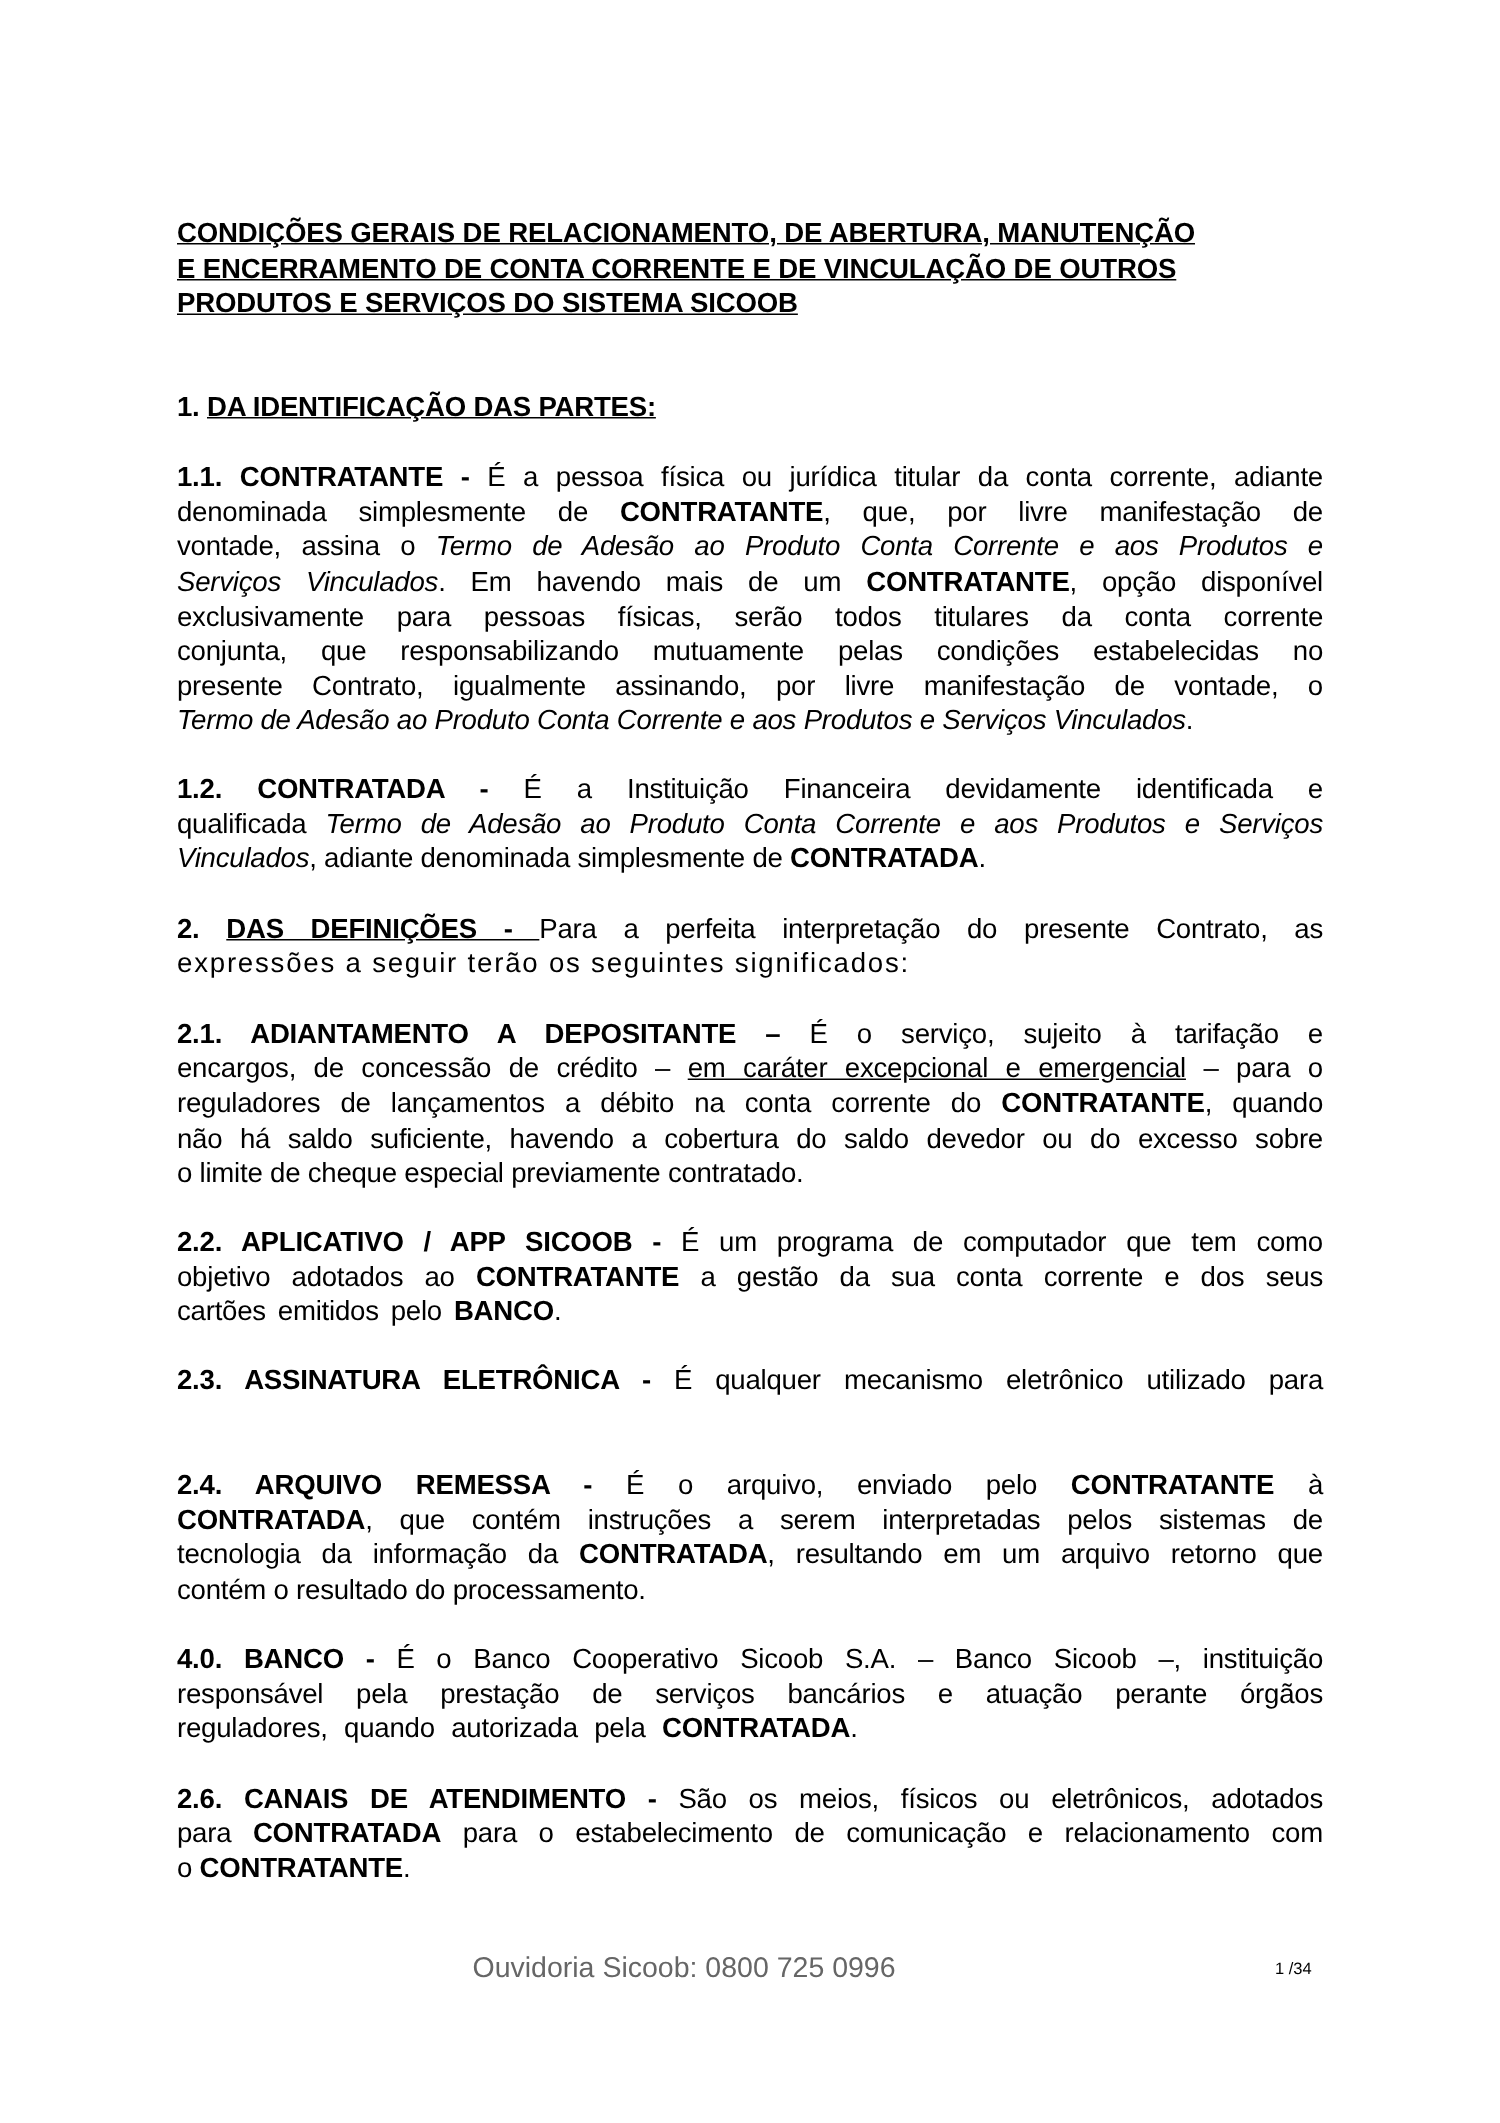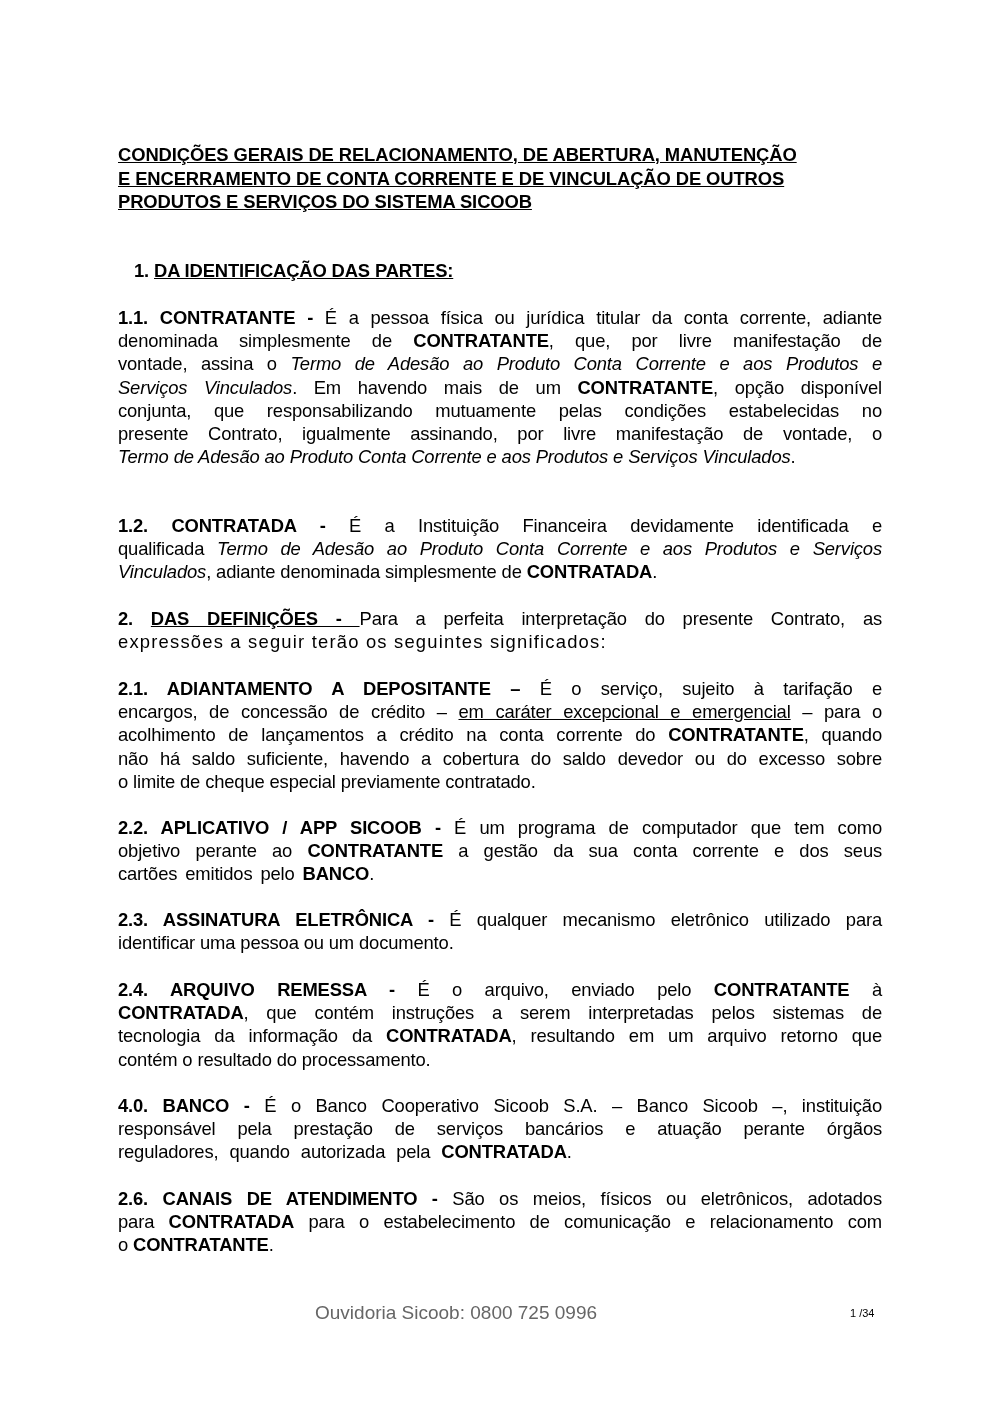--- a/index.html
+++ b/index.html
@@ -34,64 +34,64 @@
   </style>
 </head>
 <body>
 
 <div class="title">
   <span>CONDIÇÕES GERAIS DE RELACIONAMENTO, DE ABERTURA, MANUTENÇÃO</span>
   <span>E ENCERRAMENTO DE CONTA CORRENTE E DE VINCULAÇÃO DE OUTROS</span>
   <span>PRODUTOS E SERVIÇOS DO SISTEMA SICOOB</span>
 </div>
 
-<div class="block" style="top:259px;margin-left:16px;">
+<div class="block" style="top:259px;">
   <span class="line last">
     <b>1. </b><b><u>DA IDENTIFICAÇÃO DAS PARTES:</u></b>
   </span>
 </div>
 
 <div class="block" style="top:306px;">
   <span class="line"><b>1.1. CONTRATANTE - </b><span>É a pessoa física ou jurídica titular da conta corrente, adiante</span></span>
   <span class="line"><span>denominada simplesmente de </span><b>CONTRATANTE</b><span>, que, por livre manifestação de</span></span>
   <span class="line"><span>vontade, assina o </span><i>Termo de Adesão ao Produto Conta Corrente e aos Produtos e</i></span>
   <span class="line"><i>Serviços Vinculados</i><span>. Em havendo mais de um </span><b>CONTRATANTE</b><span>, opção disponível</span></span>
+  <span class="line">exclusivamente para pessoas físicas, serão todos titulares da conta corrente</span>
   <span class="line">conjunta, que responsabilizando mutuamente pelas condições estabelecidas no</span>
   <span class="line">presente Contrato, igualmente assinando, por livre manifestação de vontade, o</span>
   <span class="line last"><i>Termo de Adesão ao Produto Conta Corrente e aos Produtos e Serviços Vinculados</i><span>.</span></span>
 </div>
 
 <div class="block" style="top:514px;">
   <span class="line"><b>1.2. CONTRATADA - </b><span>É a Instituição Financeira devidamente identificada e</span></span>
   <span class="line"><span>qualificada </span><i>Termo de Adesão ao Produto Conta Corrente e aos Produtos e Serviços</i></span>
   <span class="line last"><i>Vinculados</i><span>, adiante denominada simplesmente de </span><b>CONTRATADA</b><span>.</span></span>
 </div>
 
 <div class="block" style="top:607px;">
   <span class="line"><b>2. </b><b><u>DAS DEFINIÇÕES - </u></b><span>Para a perfeita interpretação do presente Contrato, as</span></span>
   <span class="line last" style="letter-spacing:1.2px;">expressões a seguir terão os seguintes significados:</span>
 </div>
 
 <div class="block" style="top:677px;">
   <span class="line"><b>2.1. ADIANTAMENTO A DEPOSITANTE – </b><span>É o serviço, sujeito à tarifação e</span></span>
   <span class="line"><span>encargos, de concessão de crédito – </span><u>em caráter excepcional e emergencial</u><span> – para o</span></span>
-  <span class="line"><span>acolhimento de lançamentos a crédito na conta corrente do </span><b>CONTRATANTE</b><span>, quando</span></span>
+  <span class="line"><span>reguladores de lançamentos a débito na conta corrente do </span><b>CONTRATANTE</b><span>, quando</span></span>
   <span class="line">não há saldo suficiente, havendo a cobertura do saldo devedor ou do excesso sobre</span>
   <span class="line last">o limite de cheque especial previamente contratado.</span>
 </div>
 
 <div class="block" style="top:816px;">
   <span class="line"><b>2.2. APLICATIVO / APP SICOOB - </b><span>É um programa de computador que tem como</span></span>
-  <span class="line"><span>objetivo perante ao </span><b>CONTRATANTE</b><span> a gestão da sua conta corrente e dos seus</span></span>
+  <span class="line"><span>objetivo adotados ao </span><b>CONTRATANTE</b><span> a gestão da sua conta corrente e dos seus</span></span>
   <span class="line last" style="word-spacing:3px;"><span>cartões emitidos pelo </span><b>BANCO</b><span>.</span></span>
 </div>
 
 <div class="block" style="top:908px;">
   <span class="line"><b>2.3. ASSINATURA ELETRÔNICA - </b><span>É qualquer mecanismo eletrônico utilizado para</span></span>
-  <span class="line last">identificar uma pessoa ou um documento.</span>
 </div>
 
 <div class="block" style="top:978px;">
   <span class="line"><b>2.4. ARQUIVO REMESSA - </b><span>É o arquivo, enviado pelo </span><b>CONTRATANTE</b><span> à</span></span>
   <span class="line"><b>CONTRATADA</b><span>, que contém instruções a serem interpretadas pelos sistemas de</span></span>
   <span class="line"><span>tecnologia da informação da </span><b>CONTRATADA</b><span>, resultando em um arquivo retorno que</span></span>
   <span class="line last">contém o resultado do processamento.</span>
 </div>
 
 <div class="block" style="top:1094px;">

